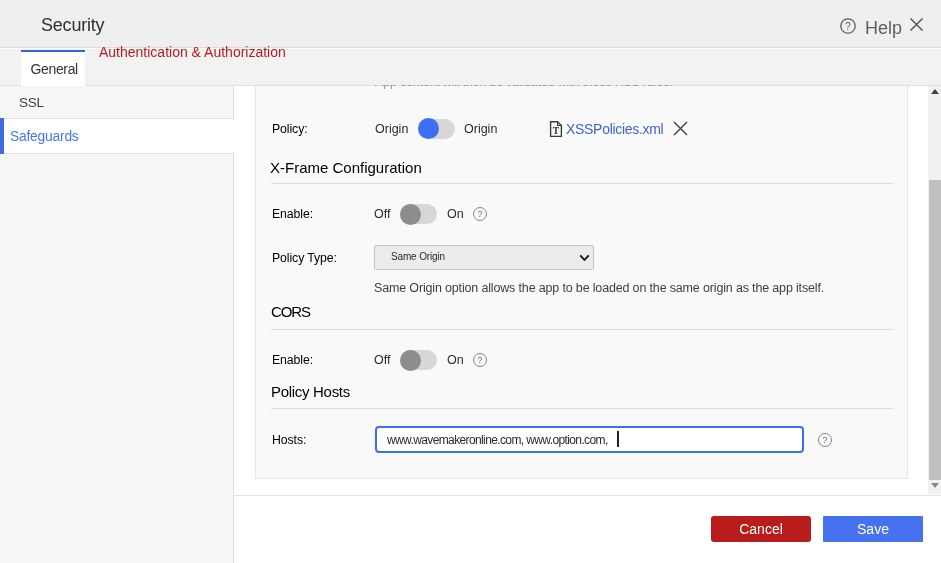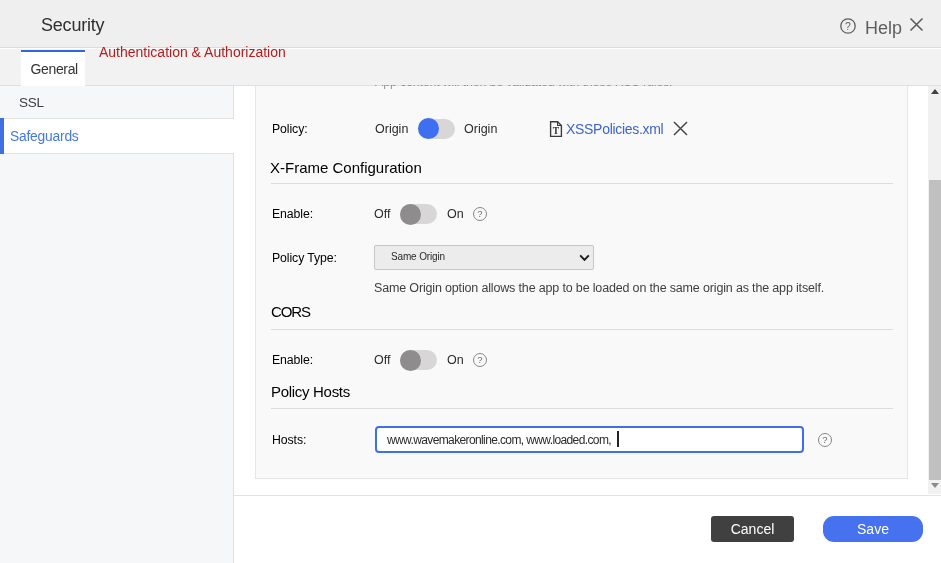--- a/index.html
+++ b/index.html
@@ -90,24 +90,24 @@
     <div class="knob" style="background:#8e8c8c"></div>
   </div>
 <div class="tgltxt" style="left:447px;top:353px">On</div>
 <div class="qicon" style="left:473px;top:352.5px">?</div>
 
 <div class="seclabel" style="left:271px;top:383px;letter-spacing:-0.3px">Policy Hosts</div>
 <div class="hr" style="top:408px"></div>
 
 <div class="lbl" style="top:433px">Hosts:</div>
 <div class="abs" style="left:375px;top:426px;width:429px;height:27px;background:#fff;border:2px solid #3e6ee9;border-radius:4px"></div>
-<div class="abs" style="left:387px;top:432.5px;font-size:12px;letter-spacing:-0.62px;color:#2b2b2b">www.wavemakeronline.com, www.loaded.com,</div>
+<div class="abs" style="left:387px;top:432.5px;font-size:12px;letter-spacing:-0.62px;color:#2b2b2b">www.wavemakeronline.com, www.option.com,</div>
 <div class="abs" style="left:617px;top:431px;width:1.5px;height:16px;background:#222"></div>
 <div class="qicon" style="left:818px;top:432.5px">?</div>
 
 <div class="abs" style="left:234px;top:495px;width:707px;height:1px;background:#dfe3e8"></div>
-<div class="abs" style="left:711px;top:516px;width:83px;height:26px;background:#404040;border-radius:3px;color:#fff;font-size:14px;text-align:center;line-height:26px">Cancel</div>
-<div class="abs" style="left:823px;top:516px;width:100px;height:26px;background:#4671ef;border-radius:11px;color:#fff;font-size:14px;text-align:center;line-height:26px">Save</div>
+<div class="abs" style="left:711px;top:516px;width:100px;height:26px;background:#b91c1c;border-radius:3px;color:#fff;font-size:14px;text-align:center;line-height:26px">Cancel</div>
+<div class="abs" style="left:823px;top:516px;width:100px;height:26px;background:#4671ef;border-radius:1px;color:#fff;font-size:14px;text-align:center;line-height:26px">Save</div>
 
 <div class="abs" style="left:928px;top:86px;width:13px;height:408px;background:#f1f1f1"></div>
 <div class="abs" style="left:929px;top:180px;width:12px;height:300px;background:#c0c0c0"></div>
 <div class="abs" style="left:931px;top:89px;width:0;height:0;border-left:4px solid transparent;border-right:4px solid transparent;border-bottom:5.5px solid #424242"></div>
 <div class="abs" style="left:931px;top:483px;width:0;height:0;border-left:4px solid transparent;border-right:4px solid transparent;border-top:5.5px solid #8a8a8a"></div>
 
 </body></html>

